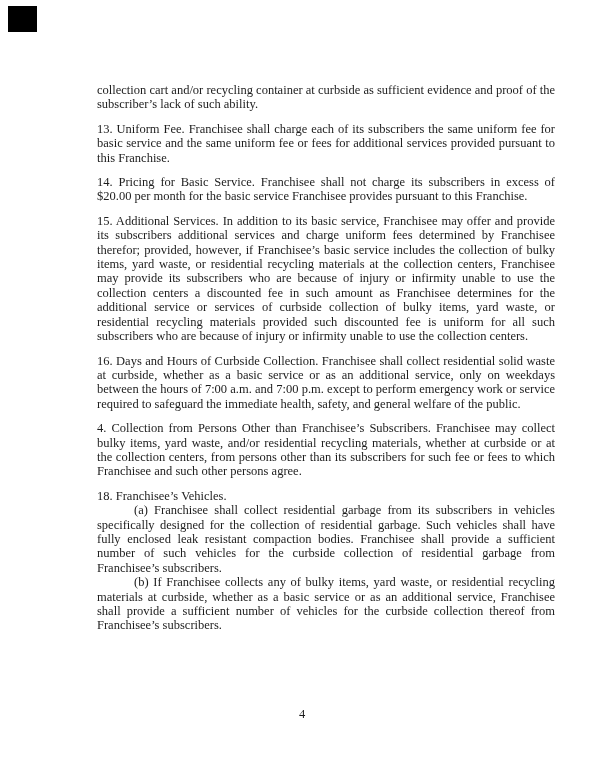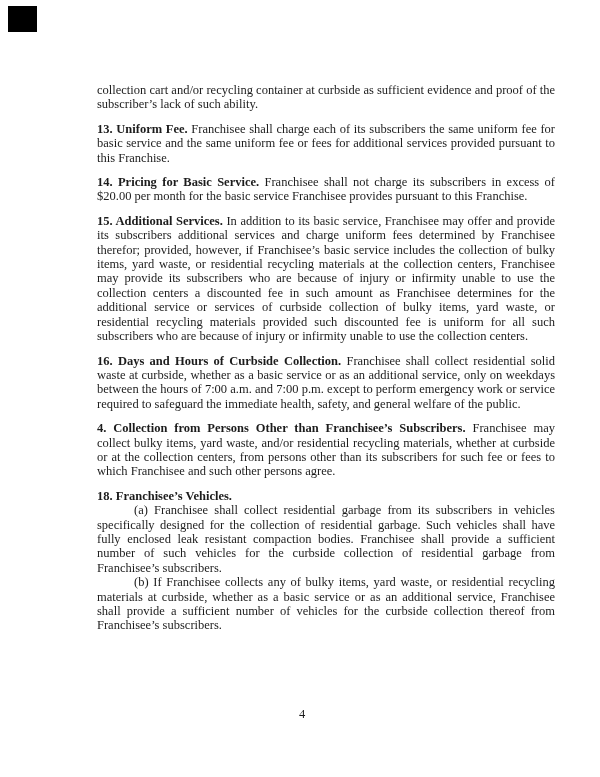--- a/index.html
+++ b/index.html
@@ -39,21 +39,21 @@
     padding: 0;
   }
   .content p.head-only {
     margin: 0;
   }
   .content p.sub {
     margin: 0;
     text-indent: 37px;
   }
   .content b {
-    font-weight: bold;
+    font-weight: normal;
   }
   .pagenum {
     position: absolute;
     top: 707px;
     left: 73px;
     width: 458px;
     text-align: center;
     font-size: 12.5px;
     color: #1c1c1c;
   }

